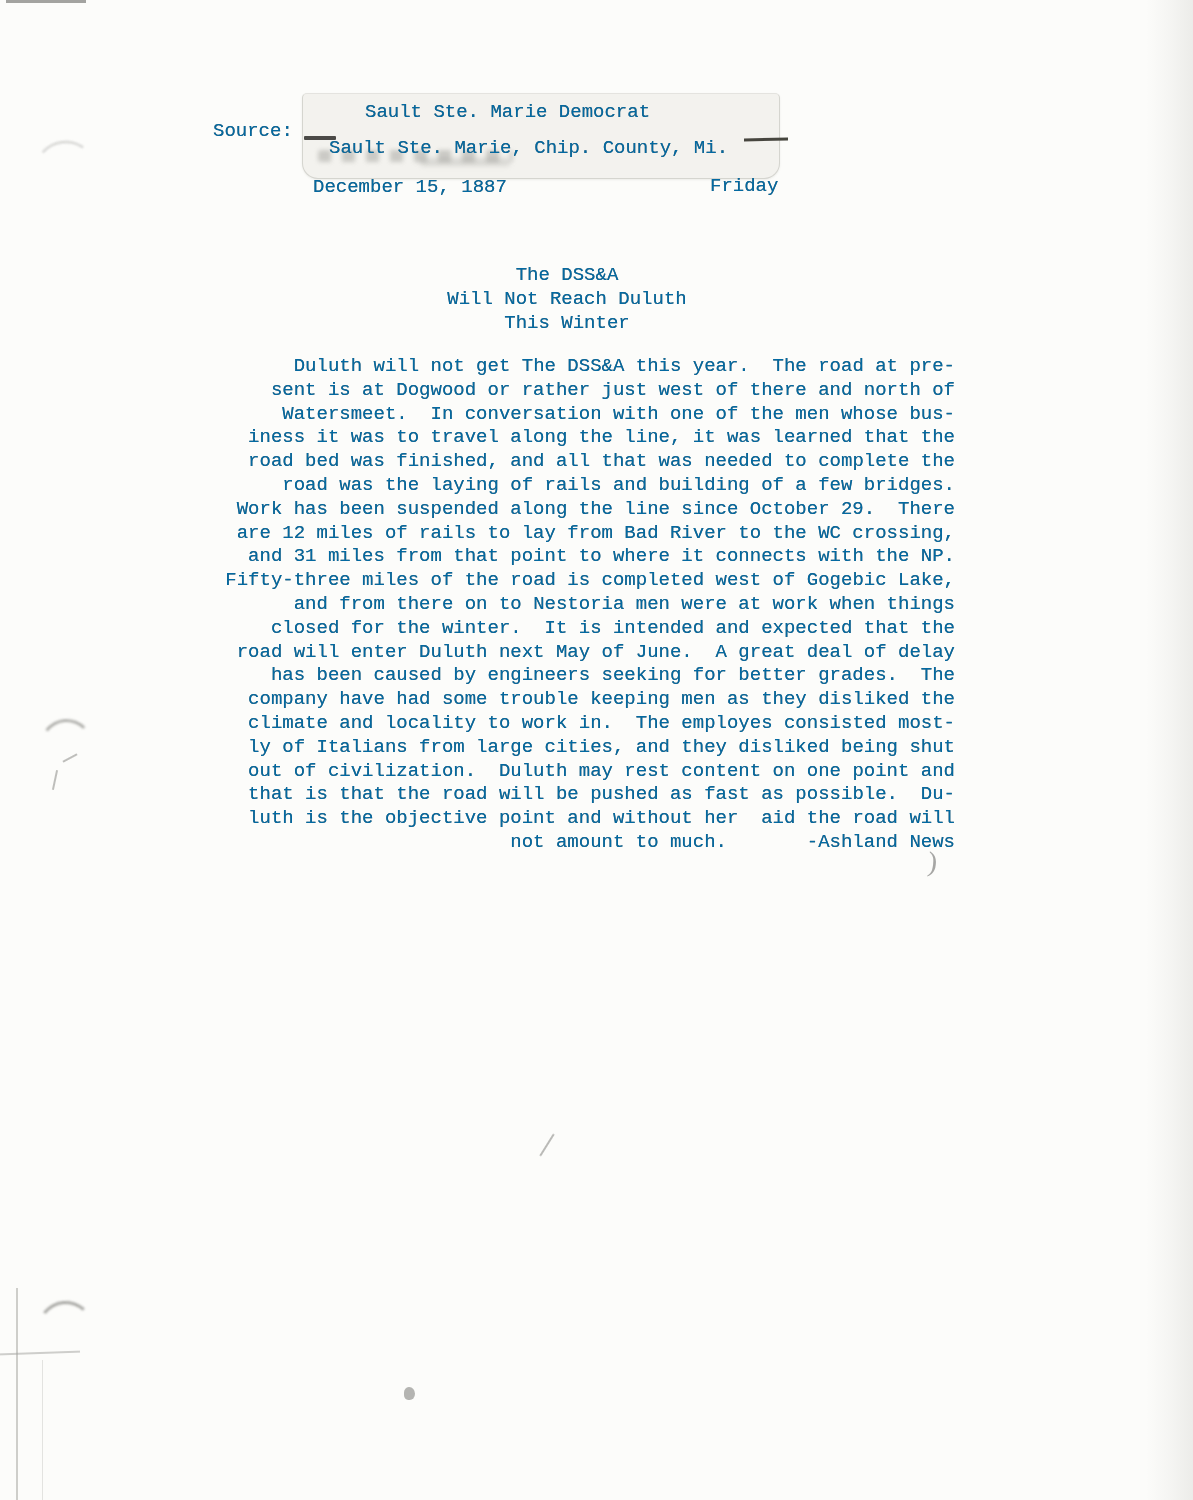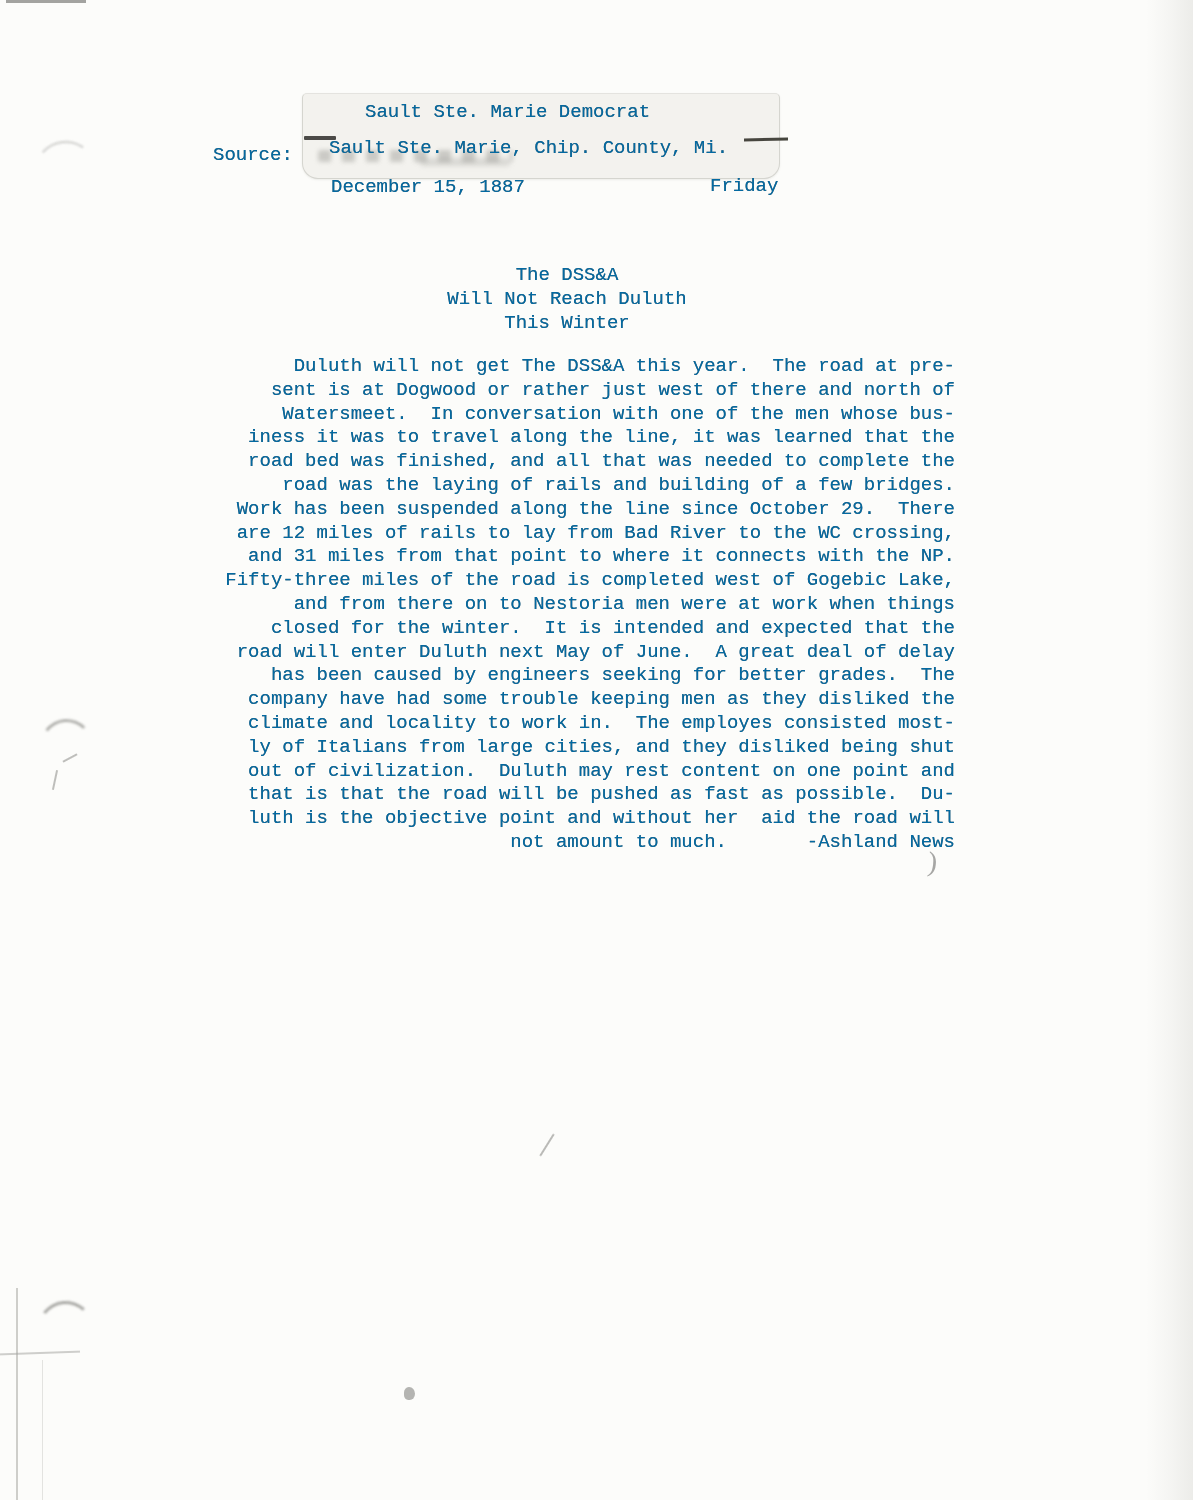--- a/index.html
+++ b/index.html
@@ -49,21 +49,21 @@
     position:absolute;left:404px;top:1387px;width:11px;height:13px;
     background:rgba(150,150,146,0.7);border-radius:45% 55% 50% 40%;filter:blur(0.4px);
   }
   
   .tw{
     color:#0369a1;
     font-size:19px;
     text-shadow:0 0 0.5px rgba(62,61,58,0.75);
     white-space:pre;
   }
-  .source-label{position:absolute;left:213px;top:144px;}
+  .source-label{position:absolute;left:213px;top:120px;}
   .source-dash{position:absolute;left:304px;top:136px;width:32px;height:4px;background:#4b4a47;border-radius:1px;}
   .slip{
     position:absolute;left:302px;top:93px;width:476px;height:84px;
     background:#f3f2ee;
     border:1px solid rgba(165,165,158,0.38);
     border-top-color:rgba(165,165,158,0.18);
     border-radius:5px 5px 16px 16px;
     box-shadow:0 1px 2px rgba(120,120,110,0.12);
   }
   .slip-line1{position:absolute;left:365px;top:101px;}
@@ -74,21 +74,21 @@
   }
   .erased{
     position:absolute;left:318px;top:150px;width:195px;height:12px;
     background:repeating-linear-gradient(90deg, rgba(130,130,124,0.35) 0 13px, rgba(130,130,124,0) 13px 24px);
     filter:blur(2.2px);border-radius:3px;
   }
   .erased2{
     position:absolute;left:420px;top:158px;width:90px;height:8px;
     background:rgba(140,140,134,0.25);filter:blur(2.5px);border-radius:3px;
   }
-  .date-line{position:absolute;left:331px;top:176px;text-align:right;}
+  .date-line{position:absolute;left:313px;top:176px;text-align:right;}
   .weekday{position:absolute;left:710px;top:175px;}
   .article-title{
     position:absolute;left:204px;top:263px;width:726px;
     text-align:center;line-height:24px;
   }
   .article-body{
     position:absolute;left:215px;top:355px;width:740px;
     line-height:23.8px;
     text-align:right;
   }

